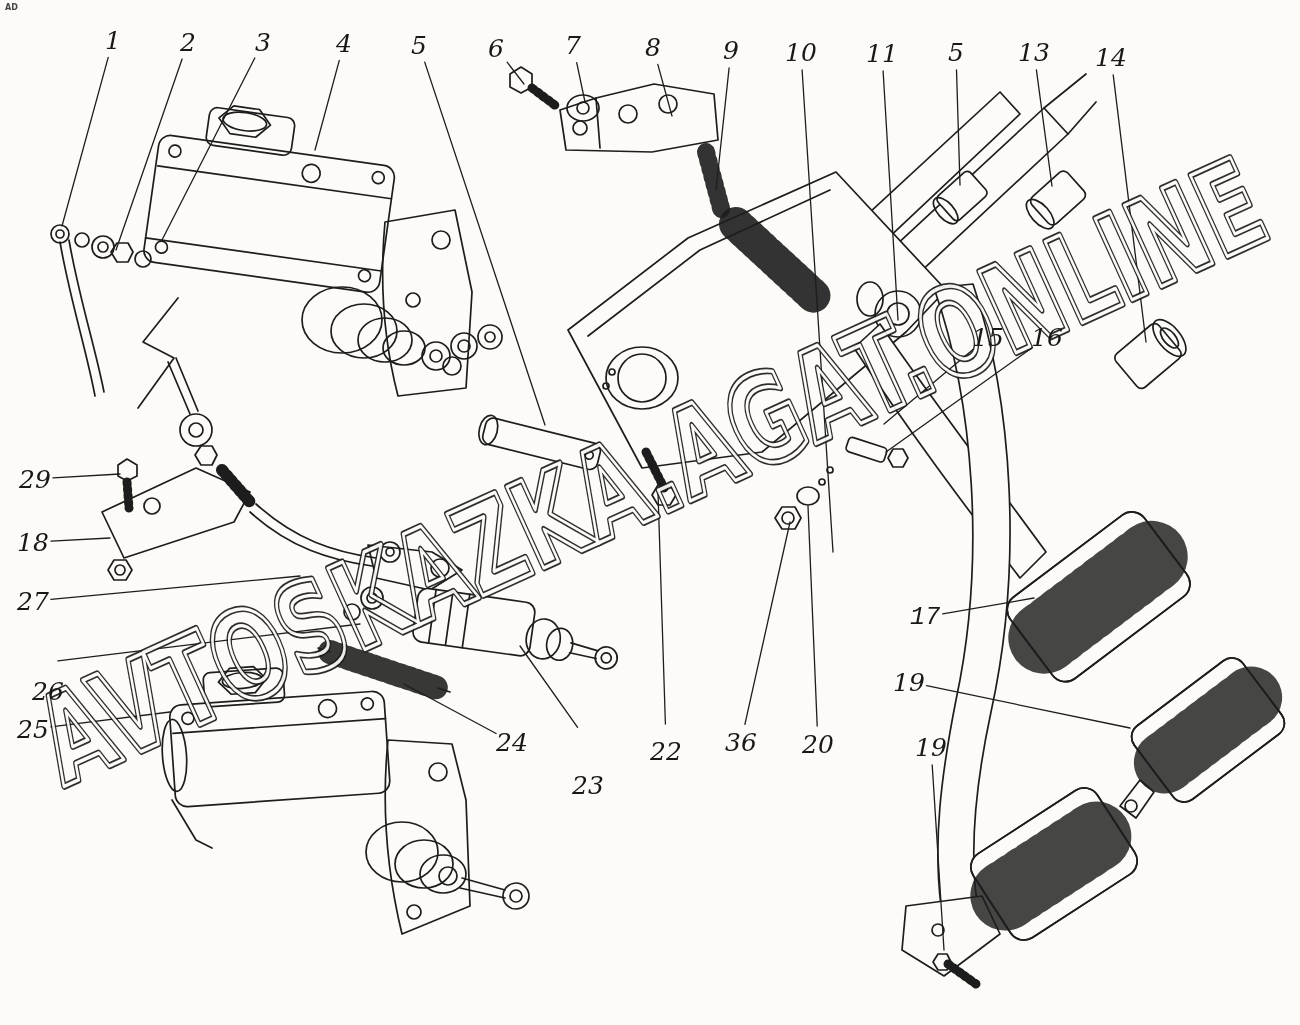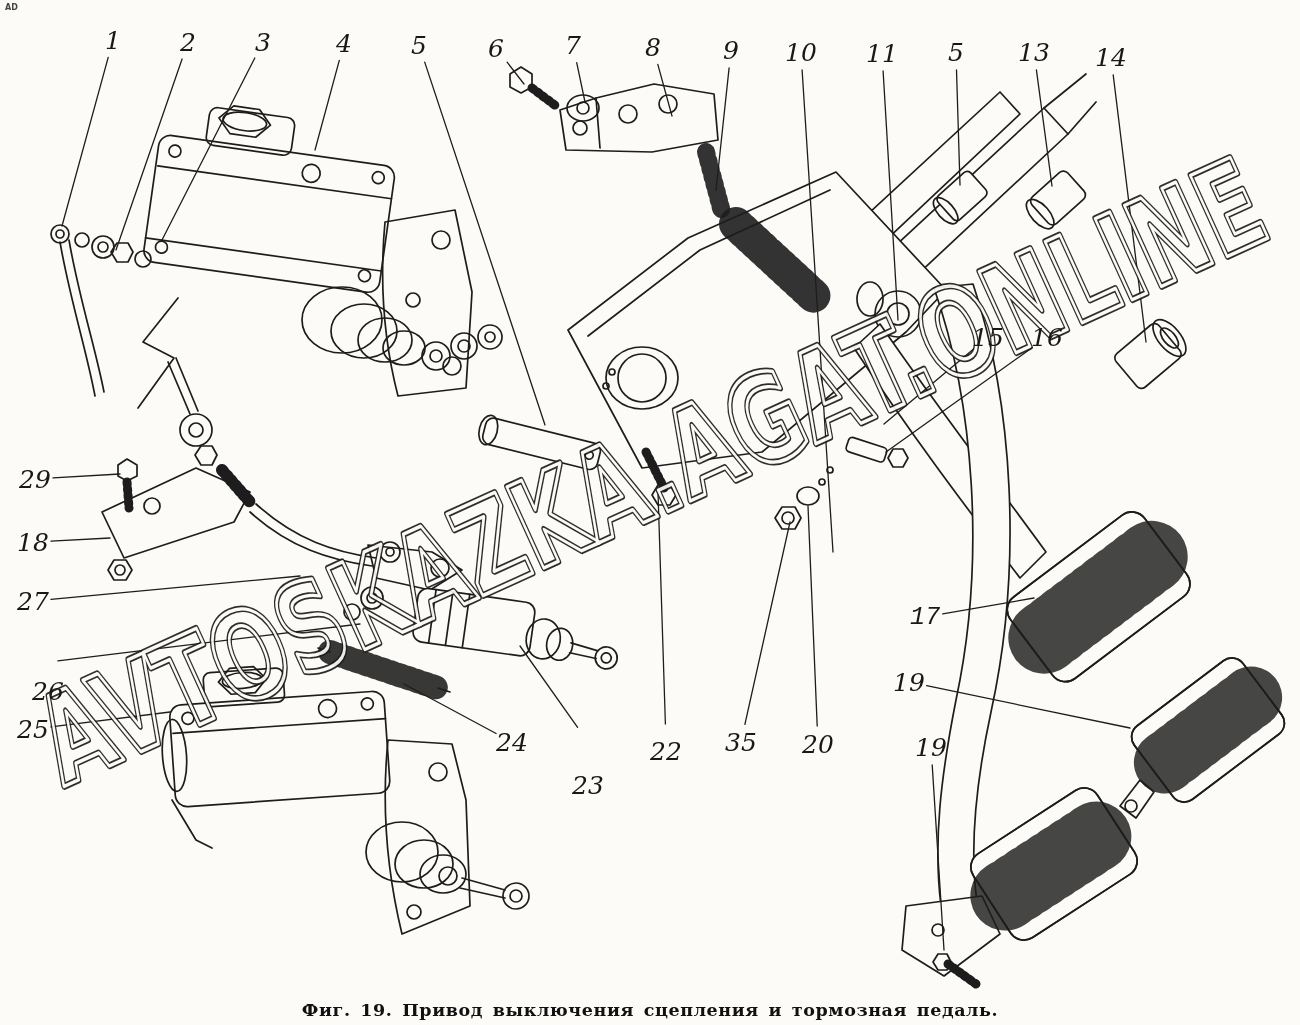--- a/index.html
+++ b/index.html
@@ -258,26 +258,25 @@
       <div class="callout" style="left: 882px; top: 53px;">11</div>
       <div class="callout" style="left: 956px; top: 52px;">5</div>
       <div class="callout" style="left: 1034px; top: 52px;">13</div>
       <div class="callout" style="left: 1111px; top: 57px;">14</div>
       <div class="callout" style="left: 988px; top: 337px;">15</div>
       <div class="callout" style="left: 1047px; top: 337px;">16</div>
       <div class="callout" style="left: 925px; top: 617px; font-family: Liberation Mono, monospace;">17</div>
       <div class="callout" style="left: 909px; top: 682px;">19</div>
       <div class="callout" style="left: 931px; top: 747px;">19</div>
       <div class="callout" style="left: 818px; top: 744px;">20</div>
-      <div class="callout" style="left: 741px; top: 742px;">35</div>
+      <div class="callout" style="left: 741px; top: 742px;">36</div>
       <div class="callout" style="left: 666px; top: 742px; margin-top: 9px;">22</div>
       <div class="callout" style="left: 588px; top: 760px; margin-top: 25px;">23</div>
       <div class="callout" style="left: 512px; top: 742px;">24</div>
       <div class="callout" style="left: 33px; top: 729px;">25</div>
       <div class="callout" style="left: 48px; top: 663px; margin-top: 28px;">26</div>
       <div class="callout" style="left: 33px; top: 601px;">27</div>
       <div class="callout" style="left: 33px; top: 542px;">18</div>
       <div class="callout" style="left: 35px; top: 479px;">29</div>
     </div>
 
   <div class="corner-mark">AD</div>
-  <div class="caption">Фиг. 19. Привод выключения сцепления и тормозная педаль.</div>
 </div>
 
 </body></html>

